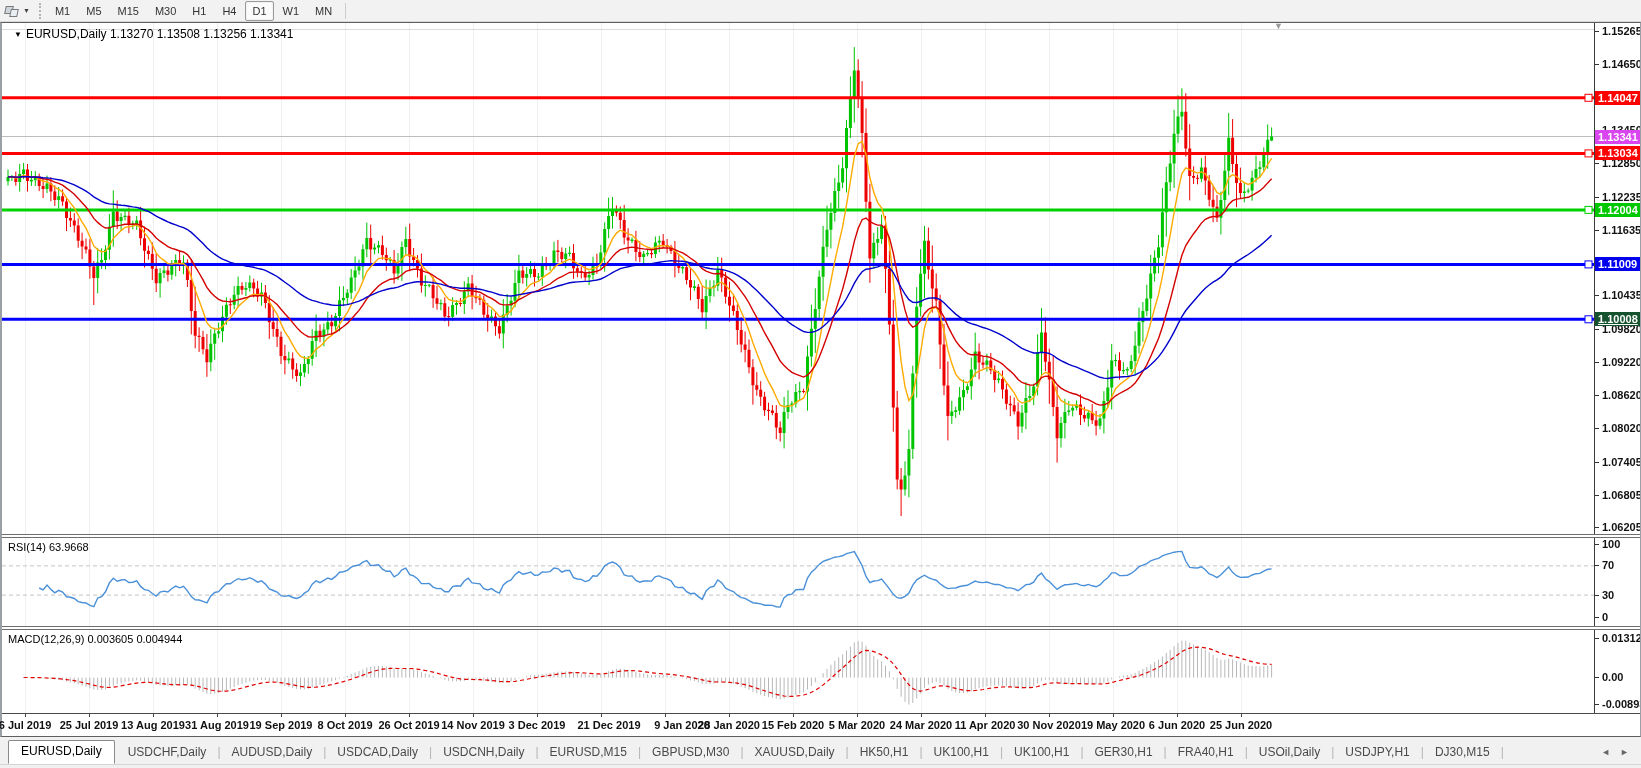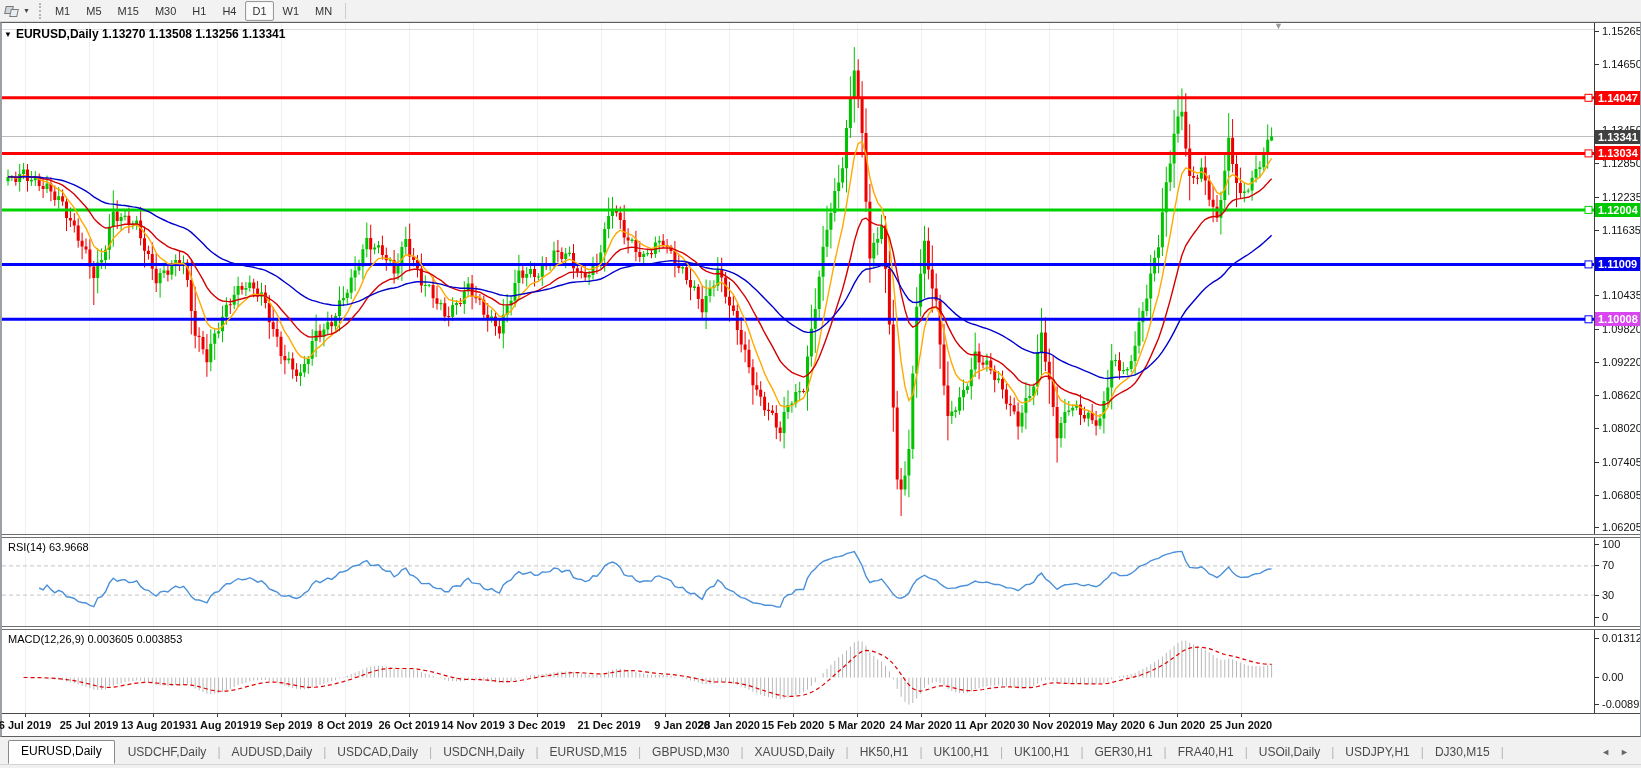--- a/index.html
+++ b/index.html
@@ -24,26 +24,26 @@
 
   
   .chart-window { height:715px; flex:0 0 715px; border-top:1px solid #5f5f5f; border-bottom:1px solid #5f5f5f;
                   border-left:2px solid #9aa0a6; border-right:1px solid #9aa0a6;
                   display:flex; flex-direction:column; background:#fff; }
   .panel { position:relative; background:#fff; overflow:hidden; }
   .panel svg { position:absolute; left:0; top:0; display:block; }
   .axis-col { position:absolute; top:0; right:0; width:46px; height:100%;
               border-left:1px solid #3c3c3c; background:#fff; }
   .tick { position:absolute; left:0; width:100%; height:13px; line-height:13px; font-size:11px;
-          font-weight:normal; color:#111; padding-left:7px; }
+          font-weight:bold; color:#111; padding-left:7px; }
   .tick::before { content:''; position:absolute; left:0; top:6px; width:4px; height:1px; background:#333; }
   .badge { position:absolute; left:0; width:100%; height:14px; line-height:14px; font-size:11px;
            font-weight:bold; color:#fff; padding-left:3px; z-index:3; }
   .pane-label { position:absolute; left:6px; top:3px; font-size:11px; color:#000; z-index:2; }
-  .main-title { position:absolute; left:2px; top:4px; font-size:12px; font-weight:bold; color:#000; z-index:2; }
+  .main-title { position:absolute; left:12px; top:4px; font-size:12px; font-weight:normal; color:#000; z-index:2; }
   .main-title .arr { font-size:8px; vertical-align:1px; margin-right:4px; }
   .shift-marker { position:absolute; top:-2px; font-size:9px; color:#9a9a9a; z-index:2; }
   .sep { height:4px; flex:0 0 4px; background:#ffffff; border-top:1px solid #6e6e6e; border-bottom:1px solid #6e6e6e; }
 
   .date-axis { position:relative; height:23px; flex:0 0 23px; background:#fff; border-top:1px solid #4a4a4a; }
   .date-label { position:absolute; top:5px; transform:translateX(-50%); font-size:11px; font-weight:bold;
                 color:#111; white-space:nowrap; }
   .date-tickmark { position:absolute; top:0; width:1px; height:3px; background:#444; }
 
   
@@ -123,22 +123,22 @@
           <div class="tick" style="top: 333.051px;">1.09220</div>
           <div class="tick" style="top: 365.959px;">1.08620</div>
           <div class="tick" style="top: 398.867px;">1.08020</div>
           <div class="tick" style="top: 432.597px;">1.07405</div>
           <div class="tick" style="top: 465.505px;">1.06805</div>
           <div class="tick" style="top: 498.412px;">1.06205</div>
           <div class="badge" style="top: 67.8099px; background: rgb(255, 0, 0);">1.14047</div>
           <div class="badge" style="top: 123.369px; background: rgb(255, 0, 0);">1.13034</div>
           <div class="badge" style="top: 179.86px; background: rgb(0, 200, 0);">1.12004</div>
           <div class="badge" style="top: 234.432px; background: rgb(0, 0, 238);">1.11009</div>
-          <div class="badge" style="top: 289.333px; background: #d946ef;">1.10008</div>
-          <div class="badge" style="top: 106.531px; background: #404040;">1.13341</div>
+          <div class="badge" style="top: 289.333px; background: #14532d; text-decoration: underline;">1.10008</div>
+          <div class="badge" style="top: 106.531px; background: #d946ef;">1.13341</div>
         </div>
     </div>
 
     <div class="sep"></div>
 
     <div class="panel" id="rsi-panel" style="height:88px;flex:0 0 88px;">
       <svg id="rsi-svg" width="1594" height="88">
           <path d="M23.5,0V88M87.5,0V88M151.5,0V88M215.5,0V88M279.5,0V88M343.5,0V88M407.5,0V88M471.5,0V88M535.5,0V88M599.5,0V88M663.5,0V88M727.5,0V88M791.5,0V88M855.5,0V88M919.5,0V88M983.5,0V88M1047.5,0V88M1111.5,0V88M1175.5,0V88M1239.5,0V88" stroke="#f0f0f0" fill="none"></path>
           <line x1="0" y1="27.9" x2="1594" y2="27.9" stroke="#c4c4c4" stroke-dasharray="4 3"></line>
           <line x1="0" y1="57.1" x2="1594" y2="57.1" stroke="#c4c4c4" stroke-dasharray="4 3"></line>
@@ -154,21 +154,21 @@
     </div>
 
     <div class="sep"></div>
 
     <div class="panel" id="macd-panel" style="height:83px;flex:0 0 83px;">
       <svg id="macd-svg" width="1594" height="83">
           <path d="M23.5,0V83M87.5,0V83M151.5,0V83M215.5,0V83M279.5,0V83M343.5,0V83M407.5,0V83M471.5,0V83M535.5,0V83M599.5,0V83M663.5,0V83M727.5,0V83M791.5,0V83M855.5,0V83M919.5,0V83M983.5,0V83M1047.5,0V83M1111.5,0V83M1175.5,0V83M1239.5,0V83" stroke="#f0f0f0" fill="none"></path>
           <path d="M21.6,47.6L21.6,47.3M25.5,47.6L25.5,47.5M29.4,47.6L29.4,47.7M33.3,47.6L33.3,47.6M37.2,47.6L37.2,48.0M41.1,47.6L41.1,48.4M45.0,47.6L45.0,48.5M48.9,47.6L48.9,48.9M52.8,47.6L52.8,49.6M56.7,47.6L56.7,49.9M60.6,47.6L60.6,50.4M64.5,47.6L64.5,51.5M68.4,47.6L68.4,52.4M72.3,47.6L72.3,53.2M76.2,47.6L76.2,54.5M80.1,47.6L80.1,55.7M84.0,47.6L84.0,56.7M87.9,47.6L87.9,58.1M91.8,47.6L91.8,59.5M95.7,47.6L95.7,59.9M99.6,47.6L99.6,59.9M103.5,47.6L103.5,59.3M107.4,47.6L107.4,57.7M111.3,47.6L111.3,55.7M115.2,47.6L115.2,54.4M119.1,47.6L119.1,53.2M123.0,47.6L123.0,52.1M126.9,47.6L126.9,51.6M130.8,47.6L130.8,51.1M134.7,47.6L134.7,50.5M138.6,47.6L138.6,50.8M142.5,47.6L142.5,51.6M146.4,47.6L146.4,52.2M150.3,47.6L150.3,53.4M154.2,47.6L154.2,54.8M158.1,47.6L158.1,55.4M162.0,47.6L162.0,55.7M165.9,47.6L165.9,56.0M169.8,47.6L169.8,55.8M173.7,47.6L173.7,55.2M177.6,47.6L177.6,55.0M181.5,47.6L181.5,54.5M185.4,47.6L185.4,54.9M189.3,47.6L189.3,56.4M193.2,47.6L193.2,58.6M197.1,47.6L197.1,60.3M201.0,47.6L201.0,62.0M204.9,47.6L204.9,63.7M208.8,47.6L208.8,64.1M212.7,47.6L212.7,63.7M216.6,47.6L216.6,63.1M220.5,47.6L220.5,61.9M224.4,47.6L224.4,60.2M228.3,47.6L228.3,58.8M232.2,47.6L232.2,57.1M236.1,47.6L236.1,55.2M240.0,47.6L240.0,53.9M243.9,47.6L243.9,52.7M247.8,47.6L247.8,51.4M251.7,47.6L251.7,50.6M255.6,47.6L255.6,50.4M259.5,47.6L259.5,49.9M263.4,47.6L263.4,50.0M267.3,47.6L267.3,50.9M271.2,47.6L271.2,51.9M275.1,47.6L275.1,52.9M279.0,47.6L279.0,54.5M282.9,47.6L282.9,55.9M286.8,47.6L286.8,56.8M290.7,47.6L290.7,57.9M294.6,47.6L294.6,58.9M298.5,47.6L298.5,59.4M302.4,47.6L302.4,59.3M306.3,47.6L306.3,58.8M310.2,47.6L310.2,57.6M314.1,47.6L314.1,56.0M318.0,47.6L318.0,55.0M321.9,47.6L321.9,53.8M325.8,47.6L325.8,52.4M329.7,47.6L329.7,51.5M333.6,47.6L333.6,50.3M337.5,47.6L337.5,48.6M341.4,47.6L341.4,47.1M345.3,47.6L345.3,45.8M349.2,47.6L349.2,44.1M353.1,47.6L353.1,42.5M357.0,47.6L357.0,41.1M360.9,47.6L360.9,39.4M364.8,47.6L364.8,37.6M368.7,47.6L368.7,36.8M372.6,47.6L372.6,36.2M376.5,47.6L376.5,35.8M380.4,47.6L380.4,36.1M384.3,47.6L384.3,36.6M388.2,47.6L388.2,37.1M392.1,47.6L392.1,38.3M396.0,47.6L396.0,38.9M399.9,47.6L399.9,38.7M403.8,47.6L403.8,38.3M407.7,47.6L407.7,38.8M411.6,47.6L411.6,39.5M415.5,47.6L415.5,40.5M419.4,47.6L419.4,42.1M423.3,47.6L423.3,43.4M427.2,47.6L427.2,44.5M431.1,47.6L431.1,46.0M435.0,47.6L435.0,47.4M438.9,47.6L438.9,48.4M442.8,47.6L442.8,49.8M446.7,47.6L446.7,50.9M450.6,47.6L450.6,51.2M454.5,47.6L454.5,51.3M458.4,47.6L458.4,51.4M462.3,47.6L462.3,50.9M466.2,47.6L466.2,50.1M470.1,47.6L470.1,50.0M474.0,47.6L474.0,50.0M477.9,47.6L477.9,50.0M481.8,47.6L481.8,50.7M485.7,47.6L485.7,51.3M489.6,47.6L489.6,51.7M493.5,47.6L493.5,52.4M497.4,47.6L497.4,53.1M501.3,47.6L501.3,52.9M505.2,47.6L505.2,52.2M509.1,47.6L509.1,51.4M513.0,47.6L513.0,50.0M516.9,47.6L516.9,48.3M520.8,47.6L520.8,47.2M524.7,47.6L524.7,46.3M528.6,47.6L528.6,45.3M532.5,47.6L532.5,44.9M536.4,47.6L536.4,44.7M540.3,47.6L540.3,44.0M544.2,47.6L544.2,43.5M548.1,47.6L548.1,43.1M552.0,47.6L552.0,42.2M555.9,47.6L555.9,41.7M559.8,47.6L559.8,41.6M563.7,47.6L563.7,41.4M567.6,47.6L567.6,41.3M571.5,47.6L571.5,41.9M575.4,47.6L575.4,42.7M579.3,47.6L579.3,43.3M583.2,47.6L583.2,44.1M587.1,47.6L587.1,44.6M591.0,47.6L591.0,44.6M594.9,47.6L594.9,44.6M598.8,47.6L598.8,44.2M602.7,47.6L602.7,42.8M606.6,47.6L606.6,41.2M610.5,47.6L610.5,39.8M614.4,47.6L614.4,38.9M618.3,47.6L618.3,38.6M622.2,47.6L622.2,39.2M626.1,47.6L626.1,40.0M630.0,47.6L630.0,40.6M633.9,47.6L633.9,41.7M637.8,47.6L637.8,42.9M641.7,47.6L641.7,43.7M645.6,47.6L645.6,44.4M649.5,47.6L649.5,44.9M653.4,47.6L653.4,44.9M657.3,47.6L657.3,44.9M661.2,47.6L661.2,45.0M665.1,47.6L665.1,45.3M669.0,47.6L669.0,45.7M672.9,47.6L672.9,46.6M676.8,47.6L676.8,47.5M680.7,47.6L680.7,48.2M684.6,47.6L684.6,49.2M688.5,47.6L688.5,50.4M692.4,47.6L692.4,51.2M696.3,47.6L696.3,52.4M700.2,47.6L700.2,53.8M704.1,47.6L704.1,54.1M708.0,47.6L708.0,54.0M711.9,47.6L711.9,53.7M715.8,47.6L715.8,52.6M719.7,47.6L719.7,52.1M723.6,47.6L723.6,52.5M727.5,47.6L727.5,53.2M731.4,47.6L731.4,53.8M735.3,47.6L735.3,55.1M739.2,47.6L739.2,56.7M743.1,47.6L743.1,58.1M747.0,47.6L747.0,59.8M750.9,47.6L750.9,61.8M754.8,47.6L754.8,63.3M758.7,47.6L758.7,64.7M762.6,47.6L762.6,66.2M766.5,47.6L766.5,67.1M770.4,47.6L770.4,67.8M774.3,47.6L774.3,68.7M778.2,47.6L778.2,69.4M782.1,47.6L782.1,68.8M786.0,47.6L786.0,67.7M789.9,47.6L789.9,66.6M793.8,47.6L793.8,65.0M797.7,47.6L797.7,63.6M801.6,47.6L801.6,62.2M805.5,47.6L805.5,59.5M809.4,47.6L809.4,56.0M813.3,47.6L813.3,52.3M817.2,47.6L817.2,47.9M821.1,47.6L821.1,43.2M825.0,47.6L825.0,38.8M828.9,47.6L828.9,34.7M832.8,47.6L832.8,30.7M836.7,47.6L836.7,27.3M840.6,47.6L840.6,24.3M844.5,47.6L844.5,20.5M848.4,47.6L848.4,16.4M852.3,47.6L852.3,12.4M856.2,47.6L856.2,10.9M860.1,47.6L860.1,11.7M864.0,47.6L864.0,15.7M867.9,47.6L867.9,21.7M871.8,47.6L871.8,26.0M875.7,47.6L875.7,29.4M879.6,47.6L879.6,31.7M883.5,47.6L883.5,35.6M887.4,47.6L887.4,41.3M891.3,47.6L891.3,49.4M895.2,47.6L895.2,58.9M899.1,47.6L899.1,66.7M903.0,47.6L903.0,71.9M906.9,47.6L906.9,74.6M910.8,47.6L910.8,73.0M914.7,47.6L914.7,68.6M918.6,47.6L918.6,63.5M922.5,47.6L922.5,57.8M926.4,47.6L926.4,54.5M930.3,47.6L930.3,52.7M934.2,47.6L934.2,51.7M938.1,47.6L938.1,52.9M942.0,47.6L942.0,55.5M945.9,47.6L945.9,58.8M949.8,47.6L949.8,61.1M953.7,47.6L953.7,62.6M957.6,47.6L957.6,63.1M961.5,47.6L961.5,63.0M965.4,47.6L965.4,62.6M969.3,47.6L969.3,61.3M973.2,47.6L973.2,59.4M977.1,47.6L977.1,58.2M981.0,47.6L981.0,57.3M984.9,47.6L984.9,56.3M988.8,47.6L988.8,55.8M992.7,47.6L992.7,55.8M996.6,47.6L996.6,55.6M1000.5,47.6L1000.5,55.8M1004.4,47.6L1004.4,56.5M1008.3,47.6L1008.3,57.1M1012.2,47.6L1012.2,57.7M1016.1,47.6L1016.1,58.6M1020.0,47.6L1020.0,58.7M1023.9,47.6L1023.9,58.0M1027.8,47.6L1027.8,57.2M1031.7,47.6L1031.7,56.0M1035.6,47.6L1035.6,53.6M1039.5,47.6L1039.5,50.7M1043.4,47.6L1043.4,49.7M1047.3,47.6L1047.3,49.6M1051.2,47.6L1051.2,50.8M1055.1,47.6L1055.1,53.0M1059.0,47.6L1059.0,54.0M1062.9,47.6L1062.9,54.3M1066.8,47.6L1066.8,54.3M1070.7,47.6L1070.7,54.2M1074.6,47.6L1074.6,53.8M1078.5,47.6L1078.5,53.9M1082.4,47.6L1082.4,54.1M1086.3,47.6L1086.3,53.9M1090.2,47.6L1090.2,54.0M1094.1,47.6L1094.1,54.3M1098.0,47.6L1098.0,54.1M1101.9,47.6L1101.9,53.1M1105.8,47.6L1105.8,51.7M1109.7,47.6L1109.7,49.3M1113.6,47.6L1113.6,47.4M1117.5,47.6L1117.5,46.4M1121.4,47.6L1121.4,45.6M1125.3,47.6L1125.3,45.0M1129.2,47.6L1129.2,44.1M1133.1,47.6L1133.1,42.8M1137.0,47.6L1137.0,40.9M1140.9,47.6L1140.9,38.9M1144.8,47.6L1144.8,36.9M1148.7,47.6L1148.7,34.4M1152.6,47.6L1152.6,31.8M1156.5,47.6L1156.5,29.6M1160.4,47.6L1160.4,26.5M1164.3,47.6L1164.3,22.9M1168.2,47.6L1168.2,19.7M1172.1,47.6L1172.1,16.1M1176.0,47.6L1176.0,12.9M1179.9,47.6L1179.9,10.6M1183.8,47.6L1183.8,10.8M1187.7,47.6L1187.7,12.6M1191.6,47.6L1191.6,14.5M1195.5,47.6L1195.5,16.4M1199.4,47.6L1199.4,17.8M1203.3,47.6L1203.3,19.7M1207.2,47.6L1207.2,22.4M1211.1,47.6L1211.1,25.1M1215.0,47.6L1215.0,28.0M1218.9,47.6L1218.9,29.7M1222.8,47.6L1222.8,29.9M1226.7,47.6L1226.7,28.9M1230.6,47.6L1230.6,29.4M1234.5,47.6L1234.5,30.9M1238.4,47.6L1238.4,32.6M1242.3,47.6L1242.3,34.1M1246.2,47.6L1246.2,35.4M1250.1,47.6L1250.1,36.0M1254.0,47.6L1254.0,36.2M1257.9,47.6L1257.9,36.4M1261.8,47.6L1261.8,36.1M1265.7,47.6L1265.7,35.4M1269.6,47.6L1269.6,34.8" stroke="#b8b8b8" stroke-width="1" fill="none"></path>
           <polyline points="21.6,47.5 25.5,47.5 29.4,47.6 33.3,47.6 37.2,47.7 41.1,47.8 45.0,48.0 48.9,48.1 52.8,48.4 56.7,48.7 60.6,49.1 64.5,49.6 68.4,50.1 72.3,50.7 76.2,51.5 80.1,52.3 84.0,53.2 87.9,54.2 91.8,55.2 95.7,56.2 99.6,56.9 103.5,57.4 107.4,57.5 111.3,57.1 115.2,56.6 119.1,55.9 123.0,55.1 126.9,54.4 130.8,53.7 134.7,53.1 138.6,52.6 142.5,52.4 146.4,52.4 150.3,52.6 154.2,53.0 158.1,53.5 162.0,53.9 165.9,54.3 169.8,54.6 173.7,54.7 177.6,54.8 181.5,54.7 185.4,54.8 189.3,55.1 193.2,55.8 197.1,56.7 201.0,57.8 204.9,59.0 208.8,60.0 212.7,60.7 216.6,61.2 220.5,61.3 224.4,61.1 228.3,60.6 232.2,59.9 236.1,59.0 240.0,58.0 243.9,56.9 247.8,55.8 251.7,54.8 255.6,53.9 259.5,53.1 263.4,52.5 267.3,52.2 271.2,52.1 275.1,52.3 279.0,52.7 282.9,53.4 286.8,54.1 290.7,54.8 294.6,55.6 298.5,56.4 302.4,57.0 306.3,57.3 310.2,57.4 314.1,57.1 318.0,56.7 321.9,56.1 325.8,55.4 329.7,54.6 333.6,53.7 337.5,52.7 341.4,51.6 345.3,50.4 349.2,49.2 353.1,47.8 357.0,46.5 360.9,45.1 364.8,43.6 368.7,42.2 372.6,41.0 376.5,40.0 380.4,39.2 384.3,38.7 388.2,38.4 392.1,38.4 396.0,38.5 399.9,38.5 403.8,38.5 407.7,38.5 411.6,38.7 415.5,39.1 419.4,39.7 423.3,40.5 427.2,41.3 431.1,42.2 435.0,43.2 438.9,44.3 442.8,45.4 446.7,46.5 450.6,47.4 454.5,48.2 458.4,48.9 462.3,49.3 466.2,49.4 470.1,49.5 474.0,49.6 477.9,49.7 481.8,49.9 485.7,50.2 489.6,50.5 493.5,50.9 497.4,51.3 501.3,51.6 505.2,51.7 509.1,51.7 513.0,51.3 516.9,50.7 520.8,50.0 524.7,49.3 528.6,48.5 532.5,47.8 536.4,47.1 540.3,46.5 544.2,45.9 548.1,45.3 552.0,44.7 555.9,44.1 559.8,43.6 563.7,43.2 567.6,42.8 571.5,42.6 575.4,42.6 579.3,42.8 583.2,43.0 587.1,43.4 591.0,43.6 594.9,43.8 598.8,43.9 602.7,43.7 606.6,43.2 610.5,42.5 614.4,41.8 618.3,41.1 622.2,40.8 626.1,40.6 630.0,40.6 633.9,40.8 637.8,41.2 641.7,41.7 645.6,42.2 649.5,42.8 653.4,43.2 657.3,43.5 661.2,43.8 665.1,44.1 669.0,44.4 672.9,44.9 676.8,45.4 680.7,46.0 684.6,46.6 688.5,47.4 692.4,48.1 696.3,49.0 700.2,49.9 704.1,50.8 708.0,51.4 711.9,51.9 715.8,52.0 719.7,52.0 723.6,52.1 727.5,52.4 731.4,52.7 735.3,53.1 739.2,53.9 743.1,54.7 747.0,55.7 750.9,56.9 754.8,58.2 758.7,59.5 762.6,60.8 766.5,62.1 770.4,63.2 774.3,64.3 778.2,65.3 782.1,66.0 786.0,66.4 789.9,66.4 793.8,66.1 797.7,65.6 801.6,65.0 805.5,63.9 809.4,62.3 813.3,60.3 817.2,57.8 821.1,54.9 825.0,51.7 828.9,48.3 832.8,44.7 836.7,41.3 840.6,37.9 844.5,34.4 848.4,30.8 852.3,27.1 856.2,23.9 860.1,21.4 864.0,20.3 867.9,20.6 871.8,21.6 875.7,23.2 879.6,24.9 883.5,27.1 887.4,29.9 891.3,33.8 895.2,38.8 899.1,44.4 903.0,49.9 906.9,54.8 910.8,58.5 914.7,60.5 918.6,61.1 922.5,60.4 926.4,59.3 930.3,57.9 934.2,56.7 938.1,55.9 942.0,55.8 945.9,56.4 949.8,57.4 953.7,58.4 957.6,59.4 961.5,60.1 965.4,60.6 969.3,60.7 973.2,60.5 977.1,60.0 981.0,59.5 984.9,58.8 988.8,58.2 992.7,57.7 996.6,57.3 1000.5,57.0 1004.4,56.9 1008.3,56.9 1012.2,57.1 1016.1,57.4 1020.0,57.7 1023.9,57.7 1027.8,57.6 1031.7,57.3 1035.6,56.5 1039.5,55.4 1043.4,54.2 1047.3,53.3 1051.2,52.8 1055.1,52.8 1059.0,53.1 1062.9,53.3 1066.8,53.5 1070.7,53.6 1074.6,53.7 1078.5,53.7 1082.4,53.8 1086.3,53.8 1090.2,53.9 1094.1,53.9 1098.0,54.0 1101.9,53.8 1105.8,53.4 1109.7,52.6 1113.6,51.5 1117.5,50.5 1121.4,49.5 1125.3,48.6 1129.2,47.7 1133.1,46.7 1137.0,45.6 1140.9,44.2 1144.8,42.8 1148.7,41.1 1152.6,39.2 1156.5,37.3 1160.4,35.1 1164.3,32.7 1168.2,30.1 1172.1,27.3 1176.0,24.4 1179.9,21.6 1183.8,19.5 1187.7,18.1 1191.6,17.4 1195.5,17.2 1199.4,17.3 1203.3,17.8 1207.2,18.7 1211.1,20.0 1215.0,21.6 1218.9,23.2 1222.8,24.5 1226.7,25.4 1230.6,26.2 1234.5,27.1 1238.4,28.2 1242.3,29.4 1246.2,30.6 1250.1,31.7 1254.0,32.6 1257.9,33.4 1261.8,33.9 1265.7,34.2 1269.6,34.3 " fill="none" stroke="#e00000" stroke-width="1.2" stroke-dasharray="4 3"></polyline>
         </svg>
-      <div class="pane-label">MACD(12,26,9) 0.003605 0.003853</div>
+      <div class="pane-label">MACD(12,26,9) 0.003605 0.004944</div>
       <div class="axis-col" id="macd-axis">
           <div class="tick" style="top: 1.5px;">0.013121</div>
           <div class="tick" style="top: 41.0641px;">0.00</div>
           <div class="tick" style="top: 68px;">-0.008933</div>
         </div>
     </div>
 
     <div class="date-axis" id="date-axis">
         <div class="date-label" style="left: 23px;">6 Jul 2019</div>
         <div class="date-tickmark" style="left: 23px;"></div>

